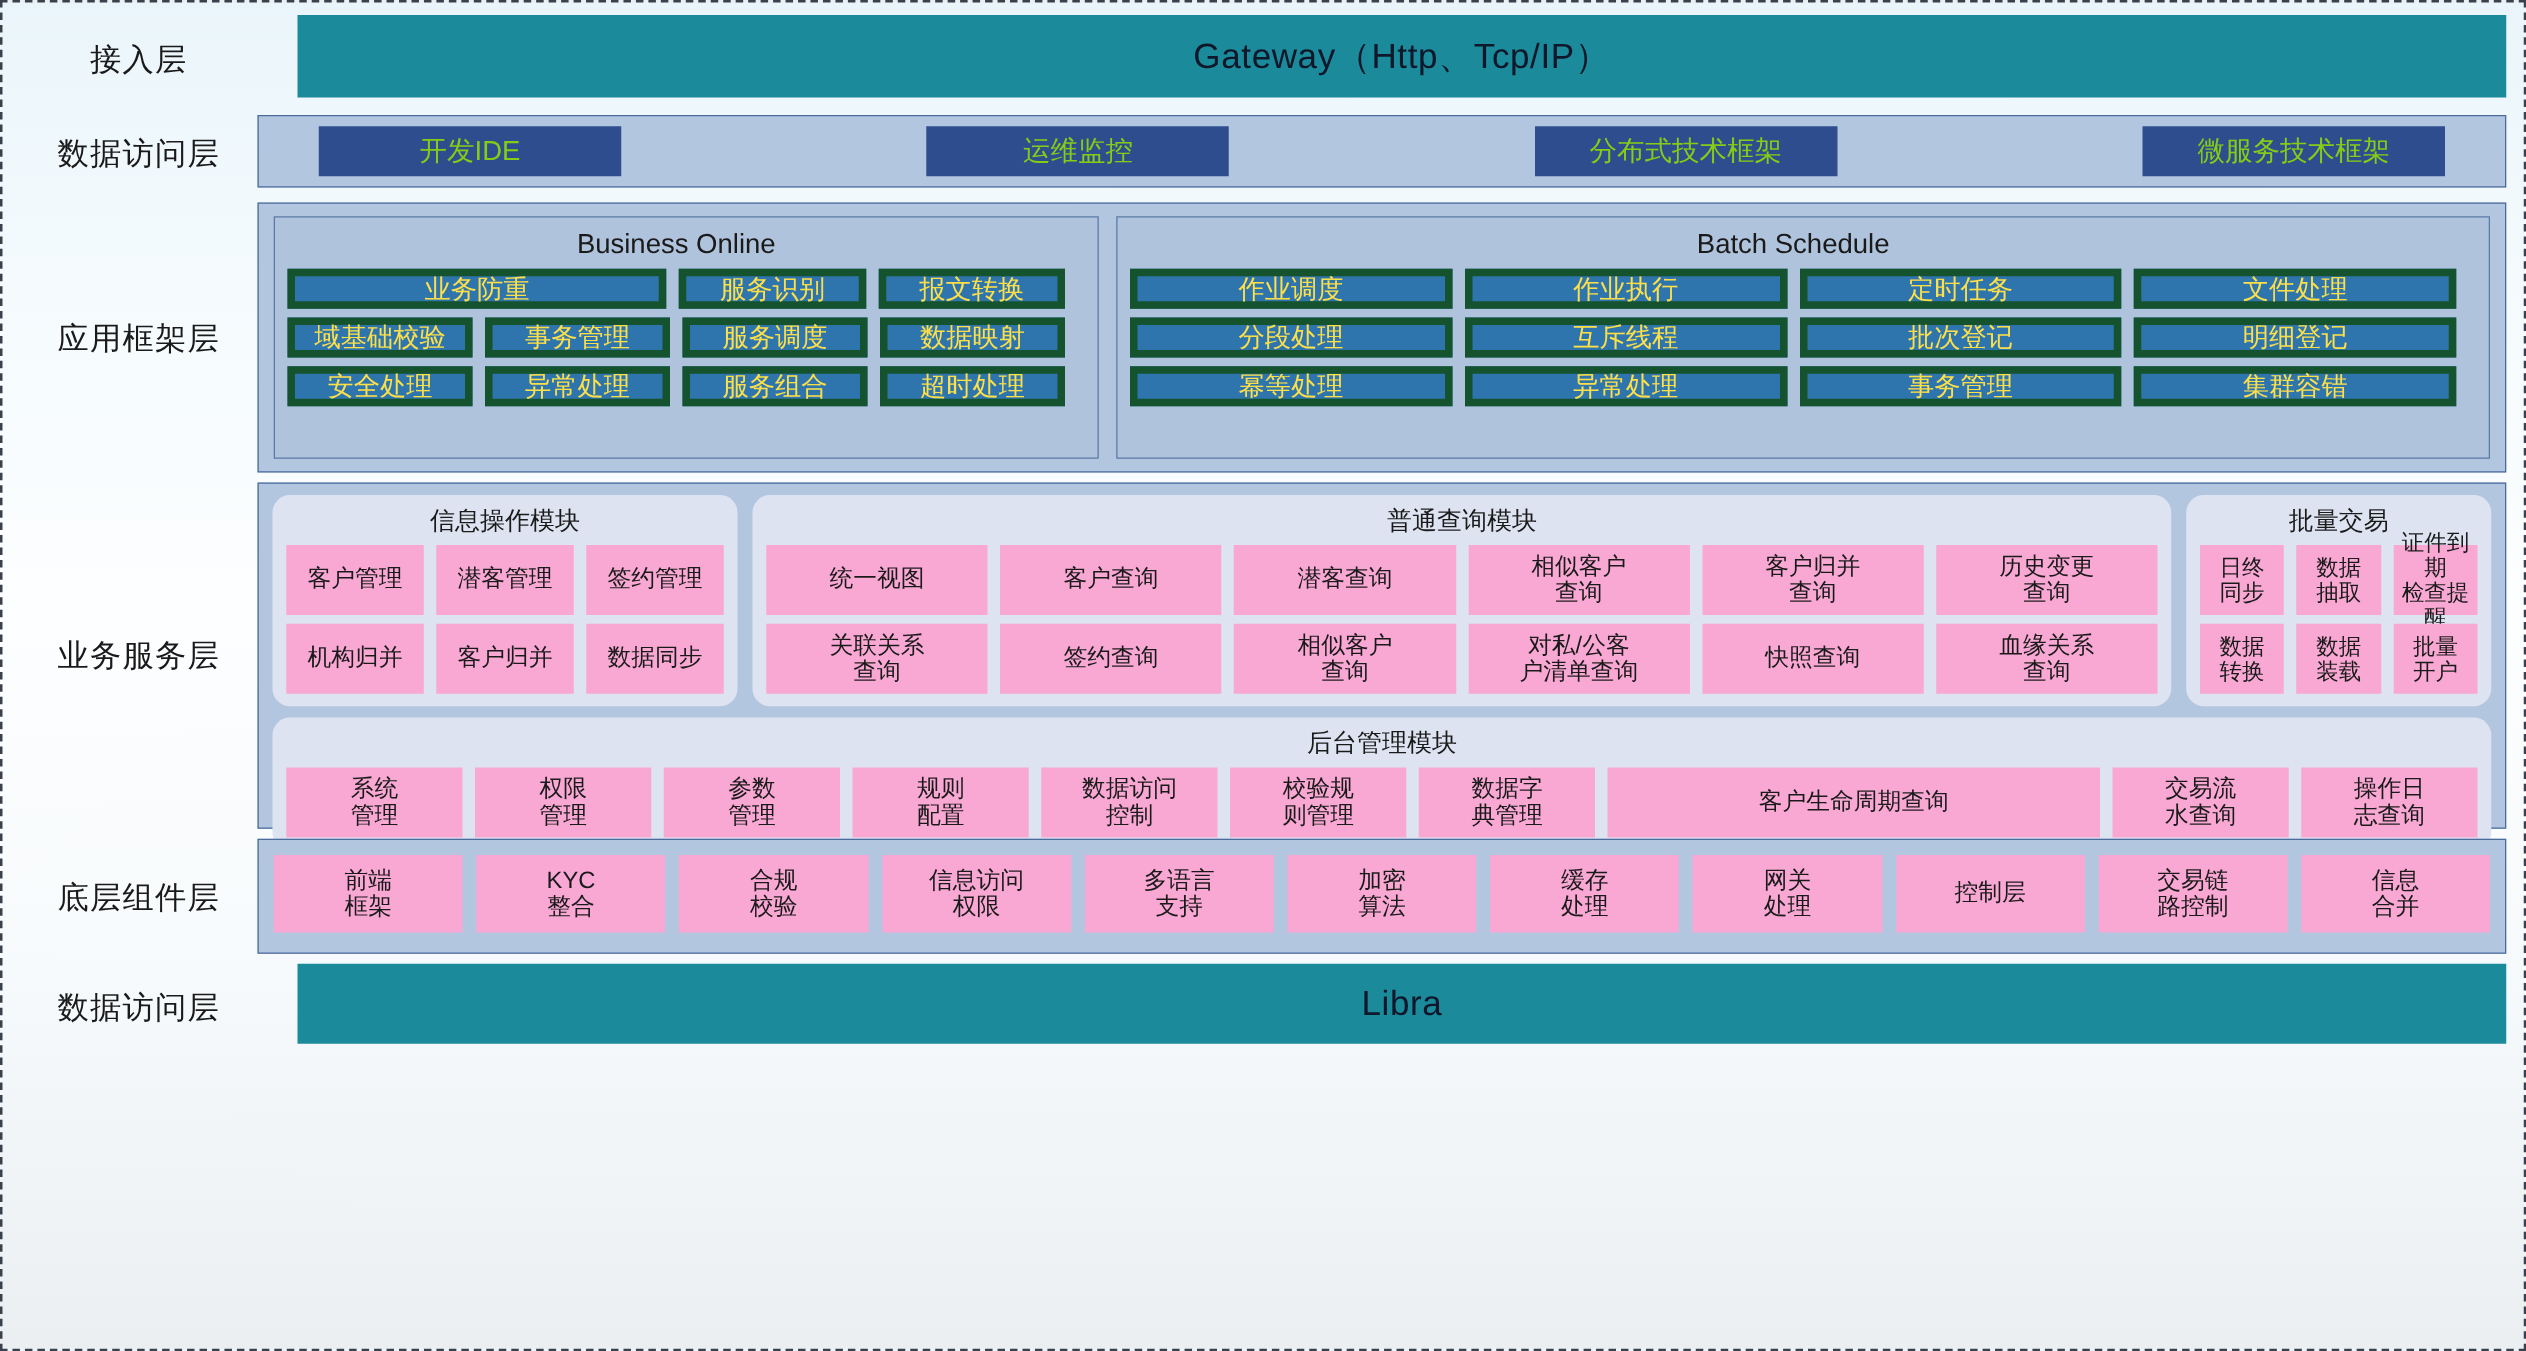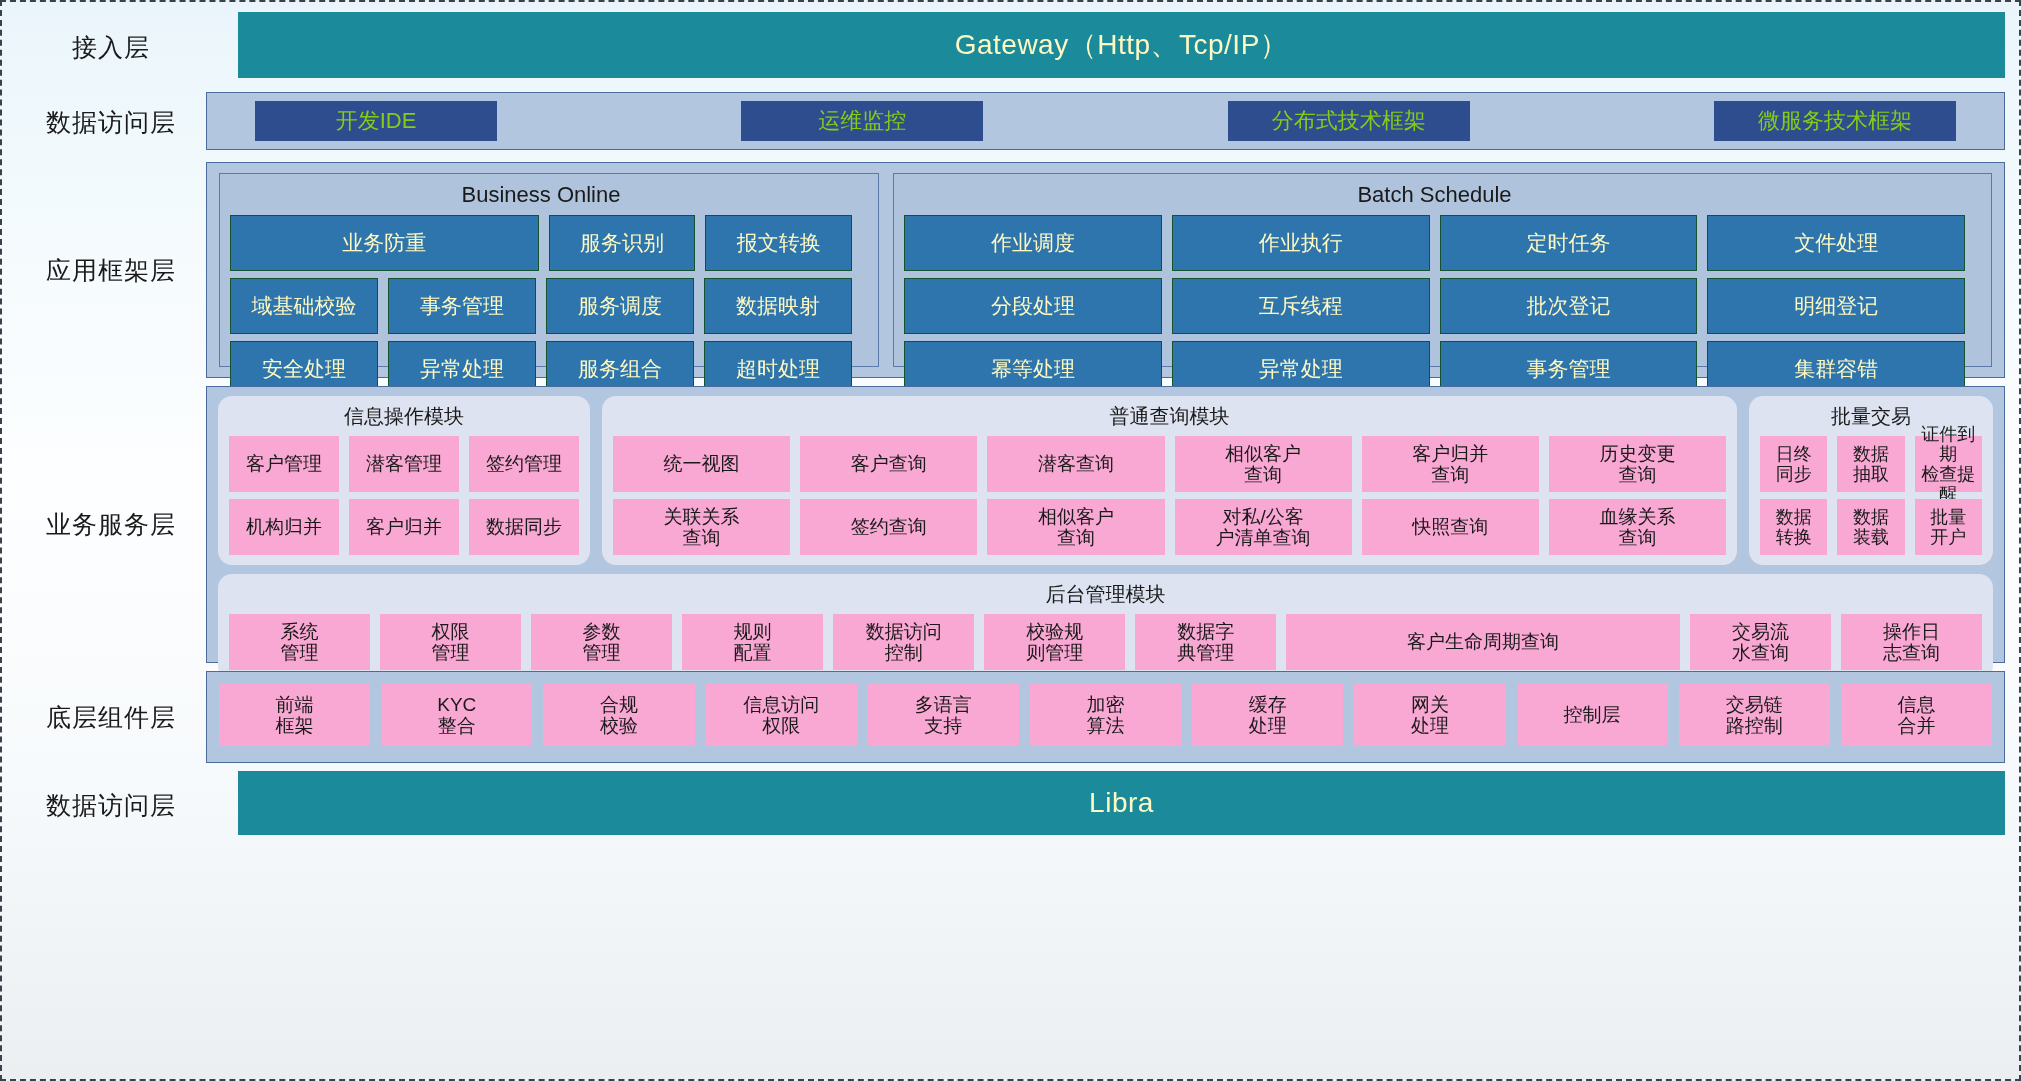--- a/index.html
+++ b/index.html
@@ -52,21 +52,21 @@
   .row-body {
     flex: 1;
     display: flex;
     align-items: stretch;
   }
 
   
   .teal-bar {
     flex: 1;
     background: #1b8a9a;
-    color: #fef9c3;
+    color: #0f172a;
     display: flex;
     align-items: center;
     justify-content: center;
     font-size: 28px;
     letter-spacing: 0.5px;
     margin-left: 32px;
   }
   #gateway-bar { height: 66px; }
   #libra-bar { height: 64px; }
 
@@ -115,24 +115,24 @@
   .group-title {
     text-align: center;
     font-size: 22px;
     color: #1a1a1a;
     margin: 2px 0 7px 0;
   }
   .grid-rows { display: flex; flex-direction: column; gap: 7px; }
   .grid-row { display: flex; gap: 10px; }
   .blue-cell {
     background: #2f75ad;
-    border: 1px solid #14532d;
-    color: #fef9c3;
+    border: 6px solid #14532d;
+    color: #fde047;
     font-size: 21px;
-    height: 56px;
+    height: 32px;
     display: flex;
     align-items: center;
     justify-content: center;
     box-sizing: border-box;
     flex: 1;
   }
   .blue-cell.span2 { flex: 2.12; }
 
   #bo-group { flex: 0 0 660px; }
   #bs-group { flex: 1; }

